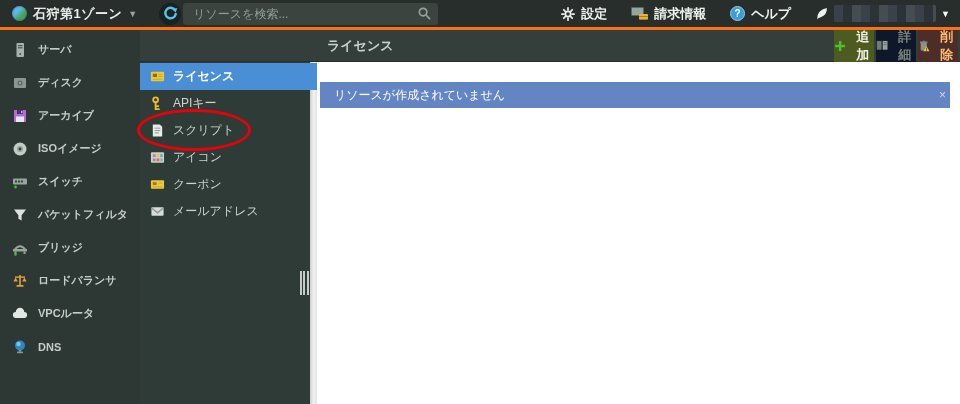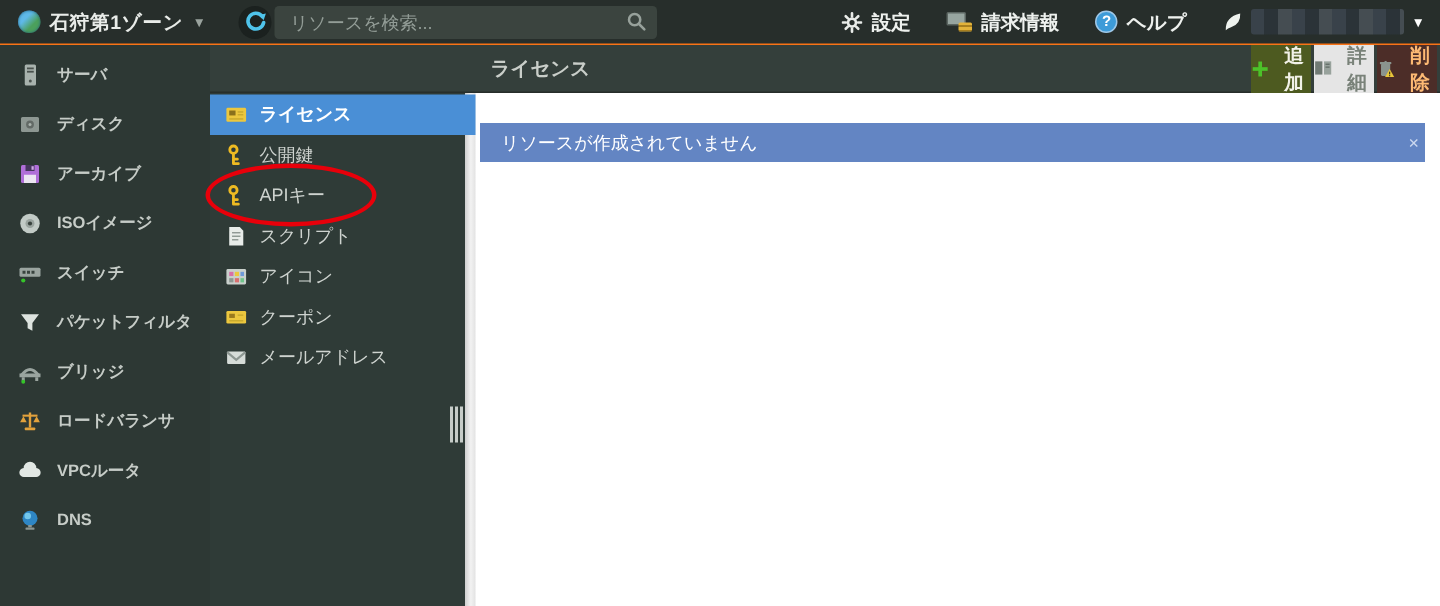--- a/index.html
+++ b/index.html
@@ -2,21 +2,21 @@
 <html><head>
 <meta charset="utf-8">
 <style>
   * { margin:0; padding:0; box-sizing:border-box; }
   html,body { width:960px; height:404px; overflow:hidden; background:#fff;
     font-family:"Liberation Sans","DejaVu Sans",sans-serif; }
   .app { position:relative; width:960px; height:404px; }
 
   
   .topbar { height:30px; background:#272e2b; display:flex; align-items:center;
-    padding:0 10px 0 12px; color:#e9ece9; border-bottom:1px solid #f97316; }
+    padding:0 10px 0 12px; color:#e9ece9; border-bottom:3px solid #f97316; }
   .zone { display:flex; align-items:center; gap:6px; cursor:pointer; }
   .globe { width:15px; height:15px; border-radius:50%;
     background:linear-gradient(135deg,#5fb9e8 35%,#4ba05c 65%); box-shadow:inset 0 0 2px #1e5a7a; }
   .zone-label { font-size:13px; font-weight:bold; letter-spacing:.5px; }
   .caret { font-size:9px; color:#9aa39e; }
   .refresh { width:22px; height:22px; border:none; border-radius:50%; background:#1b211f;
     margin-left:22px; display:flex; align-items:center; justify-content:center; cursor:pointer; }
   .search { position:relative; margin-left:2px; }
   .search input { width:255px; height:22px; background:#3b443f; border:none; border-radius:3px;
     color:#d7dcd8; font-size:12px; padding:0 26px 0 10px; outline:none; }
@@ -47,21 +47,21 @@
 
   .content { flex:1; display:flex; flex-direction:column; min-width:0; }
   .content-header { position:relative; height:32px; background:#343f3b; flex:none;
     display:flex; align-items:center; justify-content:flex-end; border-bottom:1px solid #272e2b; }
   .page-title { position:absolute; left:187px; top:0; line-height:32px; color:#c9cec9;
     font-size:13px; font-weight:bold; }
   .btn { height:32px; width:40px; border:none; display:flex; align-items:center; justify-content:center;
     gap:5px; font-size:13px; font-weight:bold; cursor:pointer; margin-left:2px;
     font-family:inherit; }
   .btn.add { background:#4d5a20; color:#f2f2e8; }
-  .btn.detail { background:#e5e5e5; color:#798279; }
+  .btn.detail { background:#0f172a; color:#798279; }
   .btn.delete { background:#4c2d28; color:#fdba74; margin-right:2px; }
 
   .content-body { position:relative; flex:1; display:flex; min-height:0; }
   .subsidebar { width:170px; background:#2f3b37; padding-top:1px; flex:none; position:relative; }
   .sub-item { height:27px; display:flex; align-items:center; gap:8px; padding-left:10px;
     color:#ced3cf; font-size:12px; cursor:pointer; white-space:nowrap; }
   .sub-item.selected { background:#4a8fd6; color:#fff; font-weight:bold; width:177px;
     position:relative; z-index:2; }
   .divider { position:absolute; left:170px; top:0; bottom:0; width:7px;
     background:linear-gradient(90deg,#cfcfcf,#f2f2f2 55%,#e2e2e2); z-index:1; cursor:col-resize; }
@@ -269,29 +269,20 @@
             </svg>
             <span>ライセンス</span>
           </div>
           <div class="sub-item">
             <svg width="15" height="15" viewBox="0 0 16 16">
               <g stroke="#eebb22" stroke-width="2" fill="none" stroke-linecap="round">
                 <circle cx="6" cy="4" r="2.6"></circle>
                 <path d="M6,6.8 L6,14 M6,14 L9.5,14 M6,10.8 L8.8,10.8"></path>
               </g>
             </svg>
-            <span>公開鍵</span>
-          </div>
-          <div class="sub-item">
-            <svg width="15" height="15" viewBox="0 0 16 16">
-              <g stroke="#eebb22" stroke-width="2" fill="none" stroke-linecap="round">
-                <circle cx="6" cy="4" r="2.6"></circle>
-                <path d="M6,6.8 L6,14 M6,14 L9.5,14 M6,10.8 L8.8,10.8"></path>
-              </g>
-            </svg>
             <span>APIキー</span>
           </div>
           <div class="sub-item">
             <svg width="15" height="15" viewBox="0 0 16 16">
               <path d="M3,1.5 H10.5 L13,4 V14.5 H3 Z" fill="#e8ece9"></path>
               <rect x="5" y="5" width="6" height="1" fill="#8d9792"></rect>
               <rect x="5" y="7.5" width="6" height="1" fill="#8d9792"></rect>
               <rect x="5" y="10" width="4.5" height="1" fill="#8d9792"></rect>
             </svg>
             <span>スクリプト</span>

